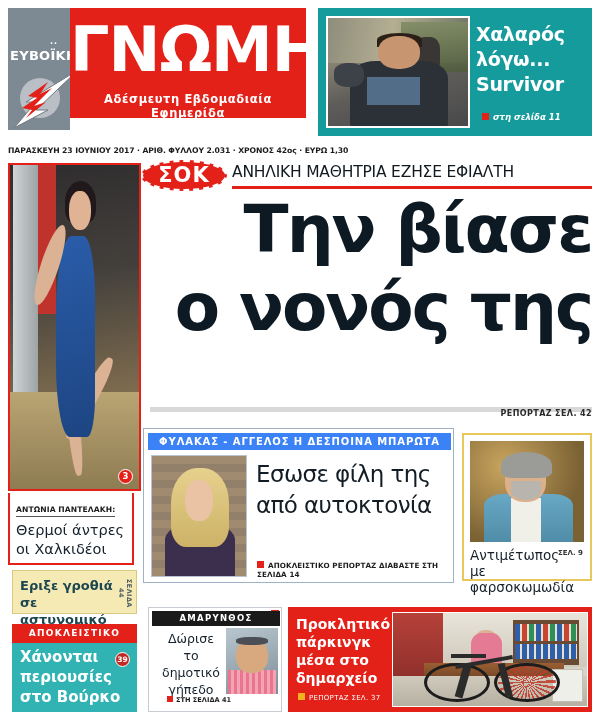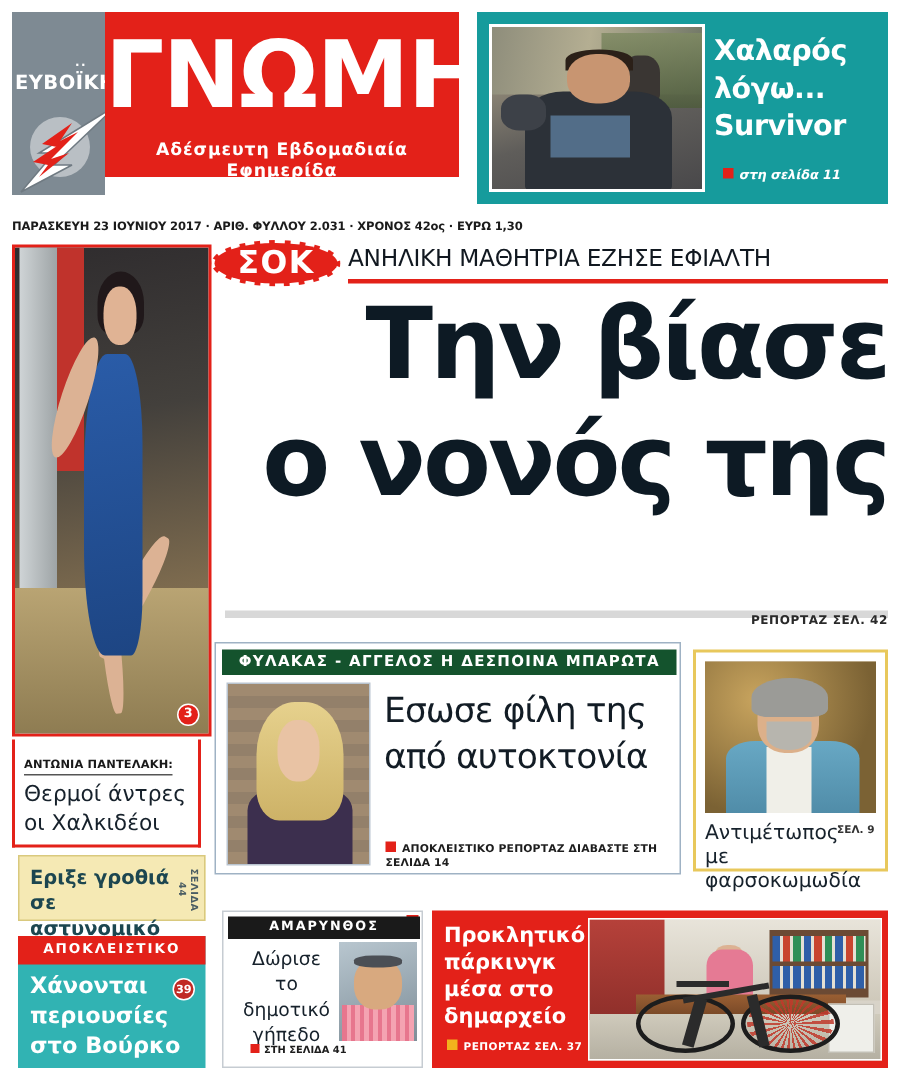--- a/index.html
+++ b/index.html
@@ -215,21 +215,21 @@
     text-align: center; line-height: 13px; margin-left: 40px;
   }
 
   
   .mid {
     position: absolute; left: 143px; top: 428px; width: 311px; height: 155px;
     border: 1px solid #9fb2c4;
   }
   .mid-hdr {
     position: absolute; left: 4px; top: 4px; width: 303px; height: 17px;
-    background: #14532d; color: #ffffff; font-size: 10px; font-weight: bold;
+    background: #3b82f6; color: #ffffff; font-size: 10px; font-weight: bold;
     text-align: center; line-height: 17px; letter-spacing: .9px;
   }
   .mid-photo {
     position: absolute; left: 7px; top: 26px; width: 96px; height: 122px;
     border: 1px solid #b9c4cf; overflow: hidden;
     background: linear-gradient(170deg,#a58e76,#7d6a55);
   }
   .mp-wall2 { position:absolute; left:0; top:0; width:100%; height:100%;
     background: repeating-linear-gradient(0deg,#a08a70 0 8px,#93806a 8px 16px); }
   .mp-body { position:absolute; left:14%; top:58%; width:74%; height:46%;
@@ -327,21 +327,21 @@
   .bright {
     position: absolute; left: 288px; top: 607px; width: 304px; height: 105px;
     background: #e32119;
   }
   .bright-txt {
     position: absolute; left: 8px; top: 8px; width: 92px;
     font-size: 14px; line-height: 18px; font-weight: bold; color: #ffffff;
   }
   .bright-ref {
     position: absolute; left: 10px; top: 86px;
-    font-size: 7px; font-weight: bold; color: #ffffff; letter-spacing: .3px;
+    font-size: 7px; font-weight: normal; color: #ffffff; letter-spacing: .3px;
   }
   .bright-ref .sq {
     display: inline-block; width: 7px; height: 7px; background: #f2b21d;
     margin-right: 4px;
   }
   .bright-photo {
     position: absolute; left: 104px; top: 5px; width: 196px; height: 95px;
     border: 1px solid #ffffff; overflow: hidden; background: #d8d3c8;
   }
   .bp-wall { position:absolute; left:0; top:0; width:100%; height:58%;

